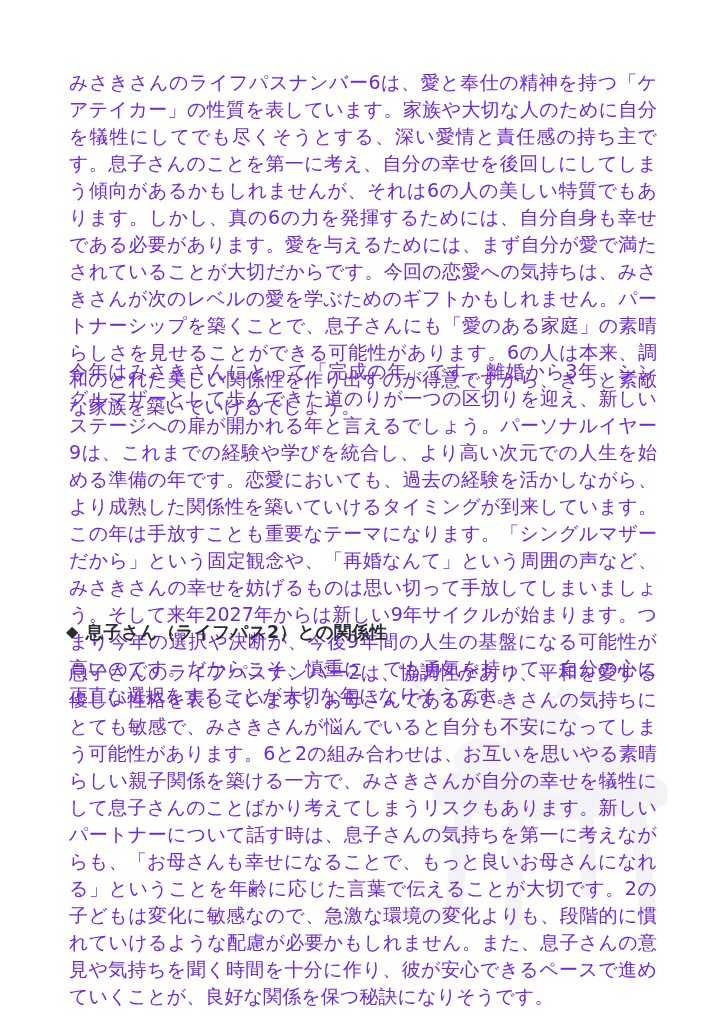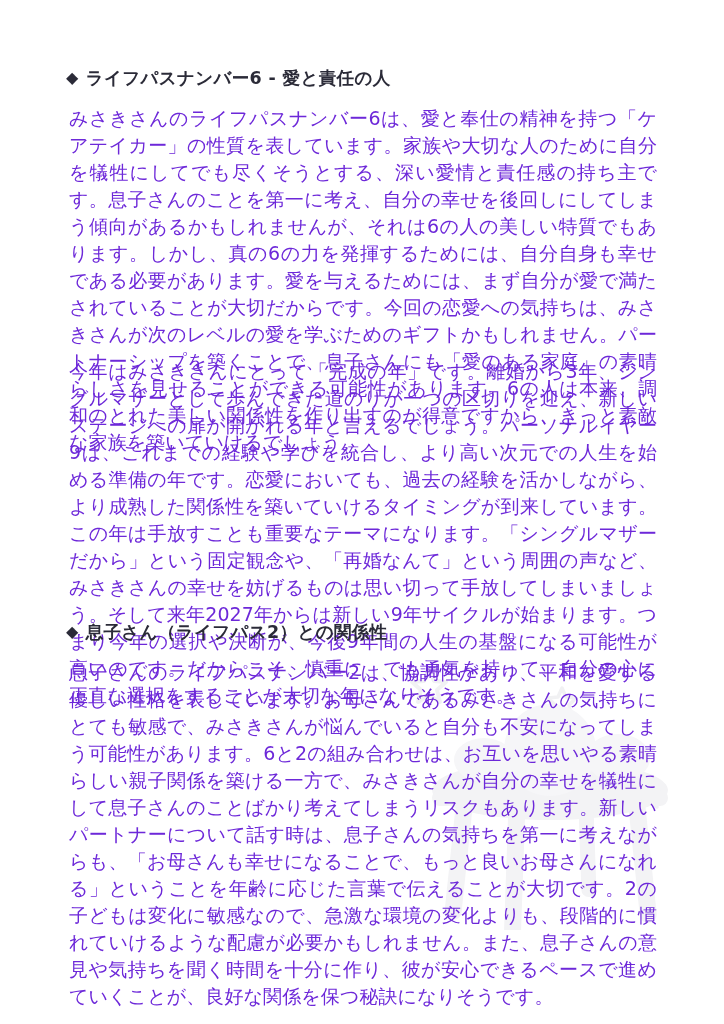--- a/index.html
+++ b/index.html
@@ -101,21 +101,20 @@
       <circle cx="152" cy="110" r="46"></circle>
       <ellipse cx="86" cy="120" rx="30" ry="22"></ellipse>
       <ellipse cx="220" cy="118" rx="32" ry="24"></ellipse>
     </g>
   </svg>
 </div>
 
 <div class="page">
 
   <section class="section section-1">
-    <h2 class="heading"><span class="diamond">◆</span><span>ライフパスナンバー6 - 愛と責任の人</span></h2>
     <p class="body-text">みさきさんのライフパスナンバー6は、愛と奉仕の精神を持つ「ケアテイカー」の性質を表しています。家族や大切な人のために自分を犠牲にしてでも尽くそうとする、深い愛情と責任感の持ち主です。息子さんのことを第一に考え、自分の幸せを後回しにしてしまう傾向があるかもしれませんが、それは6の人の美しい特質でもあります。しかし、真の6の力を発揮するためには、自分自身も幸せである必要があります。愛を与えるためには、まず自分が愛で満たされていることが大切だからです。今回の恋愛への気持ちは、みさきさんが次のレベルの愛を学ぶためのギフトかもしれません。パートナーシップを築くことで、息子さんにも「愛のある家庭」の素晴らしさを見せることができる可能性があります。6の人は本来、調和のとれた美しい関係性を作り出すのが得意ですから、きっと素敵な家族を築いていけるでしょう。</p>
   </section>
 
   <section class="section section-2">
     <p class="body-text">今年はみさきさんにとって「完成の年」です。離婚から3年、シングルマザーとして歩んできた道のりが一つの区切りを迎え、新しいステージへの扉が開かれる年と言えるでしょう。パーソナルイヤー9は、これまでの経験や学びを統合し、より高い次元での人生を始める準備の年です。恋愛においても、過去の経験を活かしながら、より成熟した関係性を築いていけるタイミングが到来しています。この年は手放すことも重要なテーマになります。「シングルマザーだから」という固定観念や、「再婚なんて」という周囲の声など、みさきさんの幸せを妨げるものは思い切って手放してしまいましょう。そして来年2027年からは新しい9年サイクルが始まります。つまり今年の選択や決断が、今後9年間の人生の基盤になる可能性が高いのです。だからこそ、慎重に、でも勇気を持って、自分の心に正直な選択をすることが大切な年になりそうです。</p>
   </section>
 
   <section class="section section-3">
     <h2 class="heading"><span class="diamond">◆</span><span>息子さん（ライフパス2）との関係性</span></h2>
     <p class="body-text">息子さんのライフパスナンバー2は、協調性があり、平和を愛する優しい性格を表しています。お母さんであるみさきさんの気持ちにとても敏感で、みさきさんが悩んでいると自分も不安になってしまう可能性があります。6と2の組み合わせは、お互いを思いやる素晴らしい親子関係を築ける一方で、みさきさんが自分の幸せを犠牲にして息子さんのことばかり考えてしまうリスクもあります。新しいパートナーについて話す時は、息子さんの気持ちを第一に考えながらも、「お母さんも幸せになることで、もっと良いお母さんになれる」ということを年齢に応じた言葉で伝えることが大切です。2の子どもは変化に敏感なので、急激な環境の変化よりも、段階的に慣れていけるような配慮が必要かもしれません。また、息子さんの意見や気持ちを聞く時間を十分に作り、彼が安心できるペースで進めていくことが、良好な関係を保つ秘訣になりそうです。</p>

